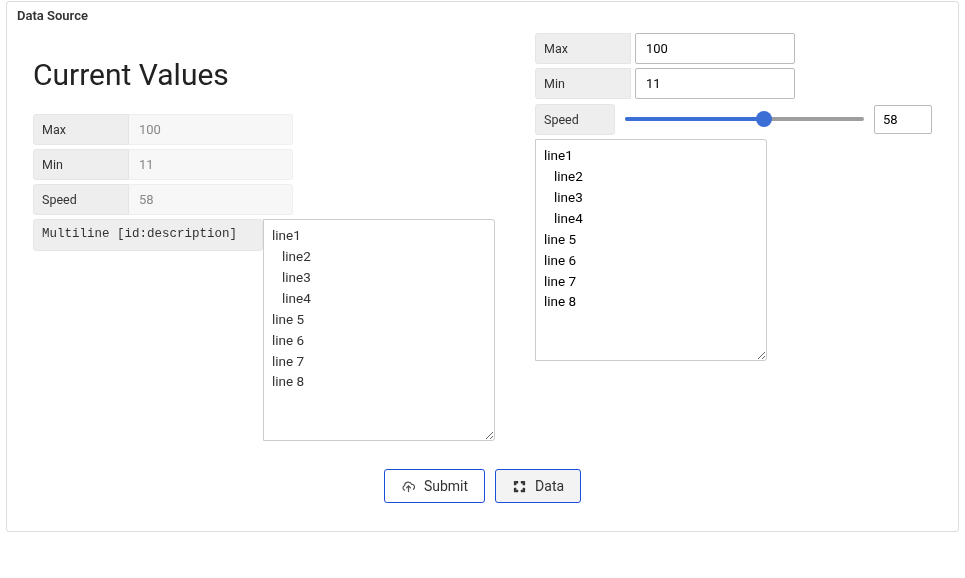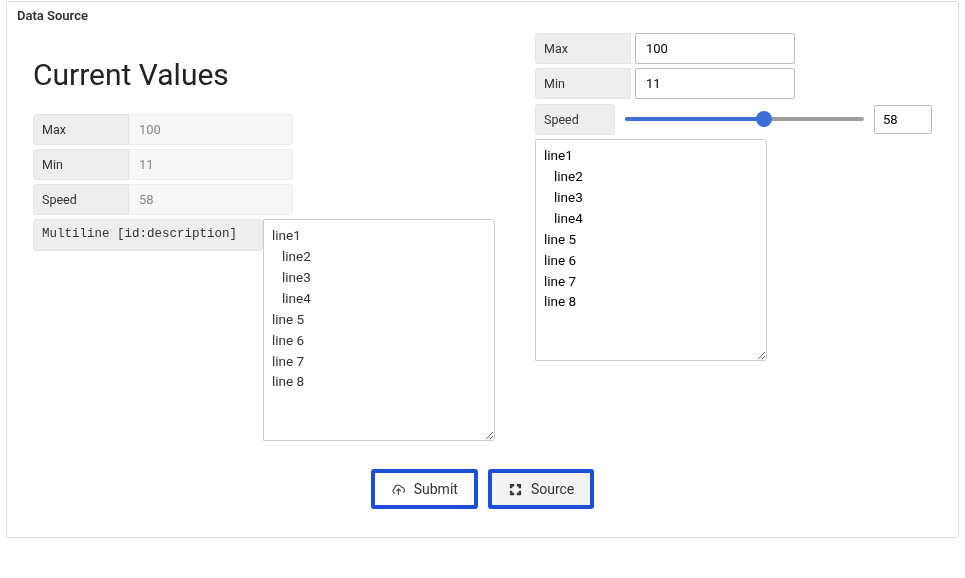--- a/index.html
+++ b/index.html
@@ -102,21 +102,21 @@
     resize: both; border-radius: 0 3px 3px 0;
     white-space: pre; overflow: auto;
   }
   textarea.ml.readonly { color: #333; background: #fff; }
   .ml-row .lab { align-items: flex-start; height: 32px; border-radius: 3px; border-right: 1px solid #e5e5e5; }
   .btn-row {
     display: flex; justify-content: center; gap: 10px;
     margin-top: 24px;
   }
   .btn {
-    border: 4px solid #1d4ed8; background: #fff;
+    border: 1px solid #1d4ed8; background: #fff;
     padding: 8px 16px; font-size: 14px;
     display: inline-flex; align-items: center; gap: 8px;
     border-radius: 3px; cursor: pointer;
     font-family: inherit; color: #333;
   }
   .btn.secondary { background: #f3f3f3; }
   .btn .ico { width: 15px; height: 15px; display: inline-flex; }
   .btn .ico svg { width: 100%; height: 100%; }
 </style>
 </head>
@@ -200,17 +200,17 @@
       </button>
       <button class="btn secondary" type="button">
         <span class="ico">
           <svg viewBox="0 0 24 24" fill="none" stroke="#333" stroke-width="2" stroke-linecap="round" stroke-linejoin="round">
             <path d="M4 4 h5 v2 h-3 v3 h-2 z"></path>
             <path d="M20 4 h-5 v2 h3 v3 h2 z"></path>
             <path d="M4 20 h5 v-2 h-3 v-3 h-2 z"></path>
             <path d="M20 20 h-5 v-2 h3 v-3 h2 z"></path>
           </svg>
         </span>
-        <span>Source</span>
+        <span>Data</span>
       </button>
     </div>
   </div>
 </div>
 
 </body></html>

